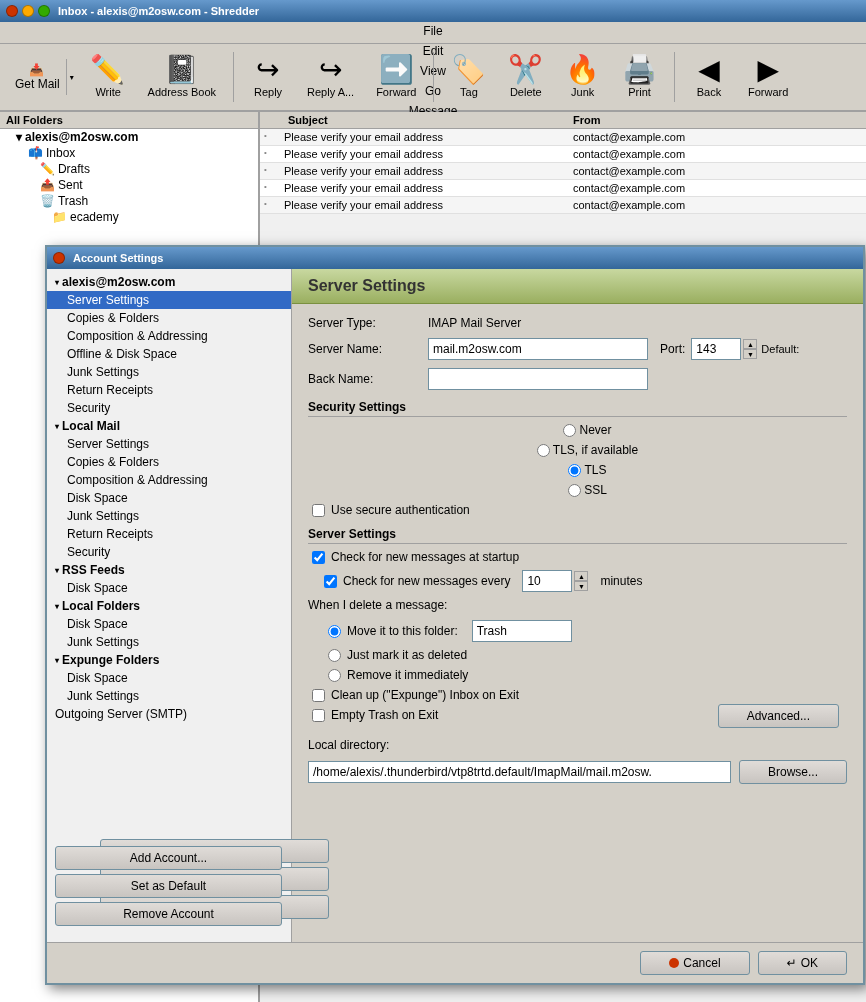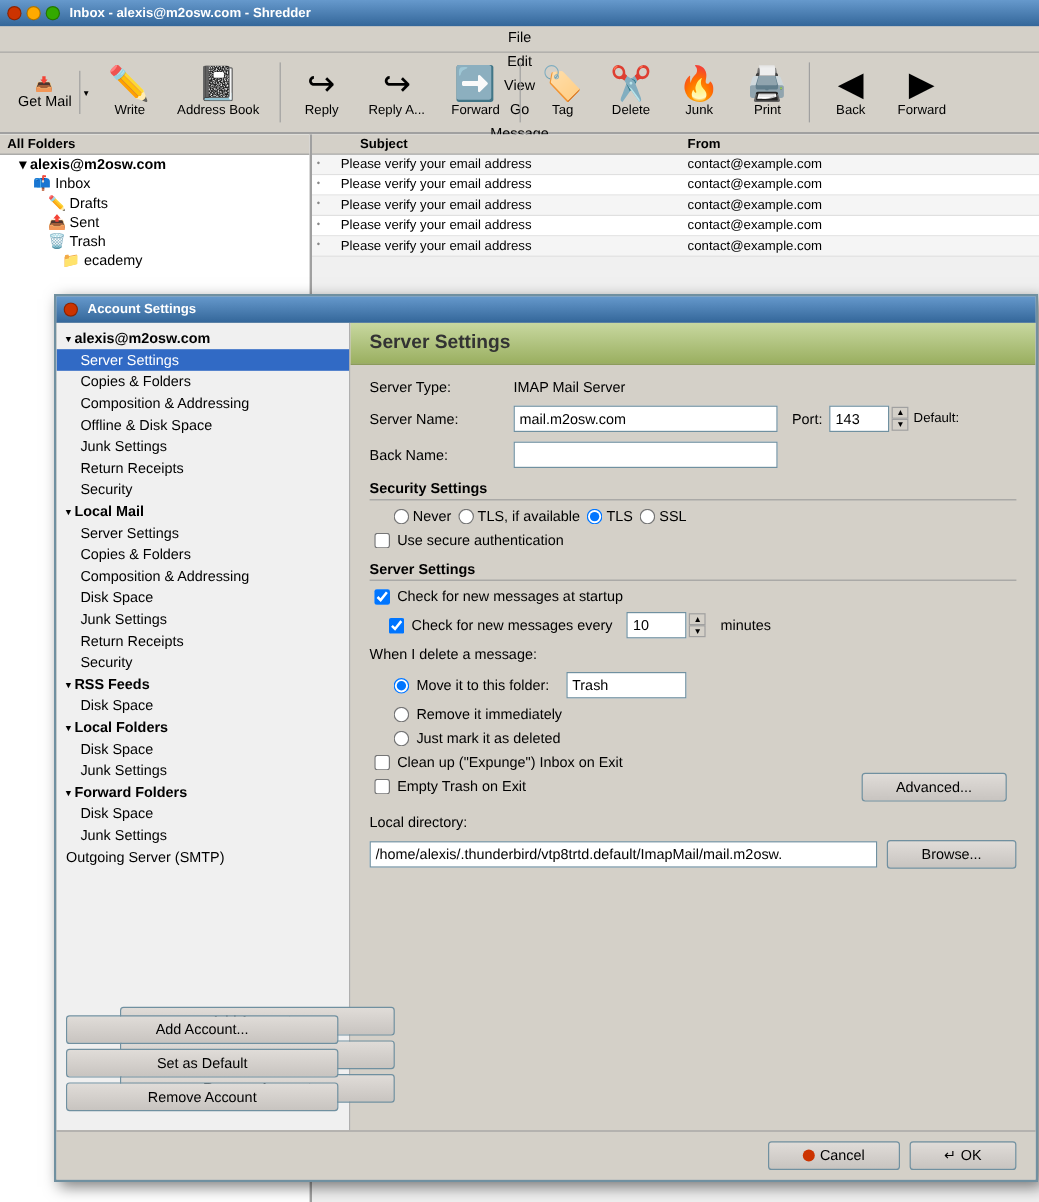--- a/index.html
+++ b/index.html
@@ -105,21 +105,21 @@
       background: #f0f0f0;
       overflow: hidden;
     }
     .message-table-header {
       display: grid;
       grid-template-columns: 20px 1fr 1fr;
       background: #d4d0c8;
       border-bottom: 1px solid #a0a0a0;
       font-size: 11px;
       font-weight: bold;
-      padding: 2px 20px;
+      padding: 2px 8px;
     }
     .message-row {
       display: grid;
       grid-template-columns: 20px 1fr 1fr;
       padding: 2px 4px;
       border-bottom: 1px solid #e0e0e0;
       font-size: 11px;
       background: white;
     }
     .message-row:nth-child(even) { background: #f5f5f5; }
@@ -478,21 +478,21 @@
           <span>Local Folders</span>
         </div>
         <div class="tree-item" style="padding-left:20px;">
           <span>Disk Space</span>
         </div>
         <div class="tree-item" style="padding-left:20px;">
           <span>Junk Settings</span>
         </div>
         <div class="tree-item" style="font-weight:bold; padding-left:8px;">
           <span class="tri">▾</span>
-          <span>Forward Folders</span>
+          <span>Expunge Folders</span>
         </div>
         <div class="tree-item" style="padding-left:20px;">
           <span>Disk Space</span>
         </div>
         <div class="tree-item" style="padding-left:20px;">
           <span>Junk Settings</span>
         </div>
         <div class="tree-item" style="padding-left:8px;">
           <span>Outgoing Server (SMTP)</span>
         </div>
@@ -527,21 +527,21 @@
             <span class="default-label">Default:</span>
           </div>
 
           <div class="settings-row">
             <span class="settings-label">Back Name:</span>
             <input type="text" class="text-input text-input-wide" style="">
           </div>
 
           <div class="section-title">Security Settings</div>
 
-          <div class="radio-group" style="margin-left:20px; margin-bottom:6px;">
+          <div class="radio-group" style="margin-left:20px; margin-bottom:6px;flex-direction:column;">
             <label class="radio-label">
               <input type="radio" name="secure" style="">
               <span>Never</span>
             </label>
             <label class="radio-label">
               <input type="radio" name="secure" style="">
               <span>TLS, if available</span>
             </label>
             <label class="radio-label">
               <input type="radio" name="secure" checked="" style="">
@@ -579,25 +579,25 @@
           <div class="settings-row" style="margin-top:6px;">
             <span>When I delete a message:</span>
           </div>
           <div class="checkbox-row indent-setting">
             <input type="radio" name="delete-action" checked="" style="">
             <span>Move it to this folder:</span>
             <input type="text" class="folder-input" style="margin-left: 8px;" value="Trash">
           </div>
           <div class="checkbox-row indent-setting">
             <input type="radio" name="delete-action" style="">
-            <span>Remove it immediately</span>
+            <span>Just mark it as deleted</span>
           </div>
           <div class="checkbox-row indent-setting">
             <input type="radio" name="delete-action" style="">
-            <span>Just mark it as deleted</span>
+            <span>Remove it immediately</span>
           </div>
 
           <div style="display:flex; justify-content:space-between; align-items:center;">
             <div>
               <div class="checkbox-row">
                 <input type="checkbox" style="">
                 <span>Clean up ("Expunge") Inbox on Exit</span>
               </div>
               <div class="checkbox-row">
                 <input type="checkbox" style="">

